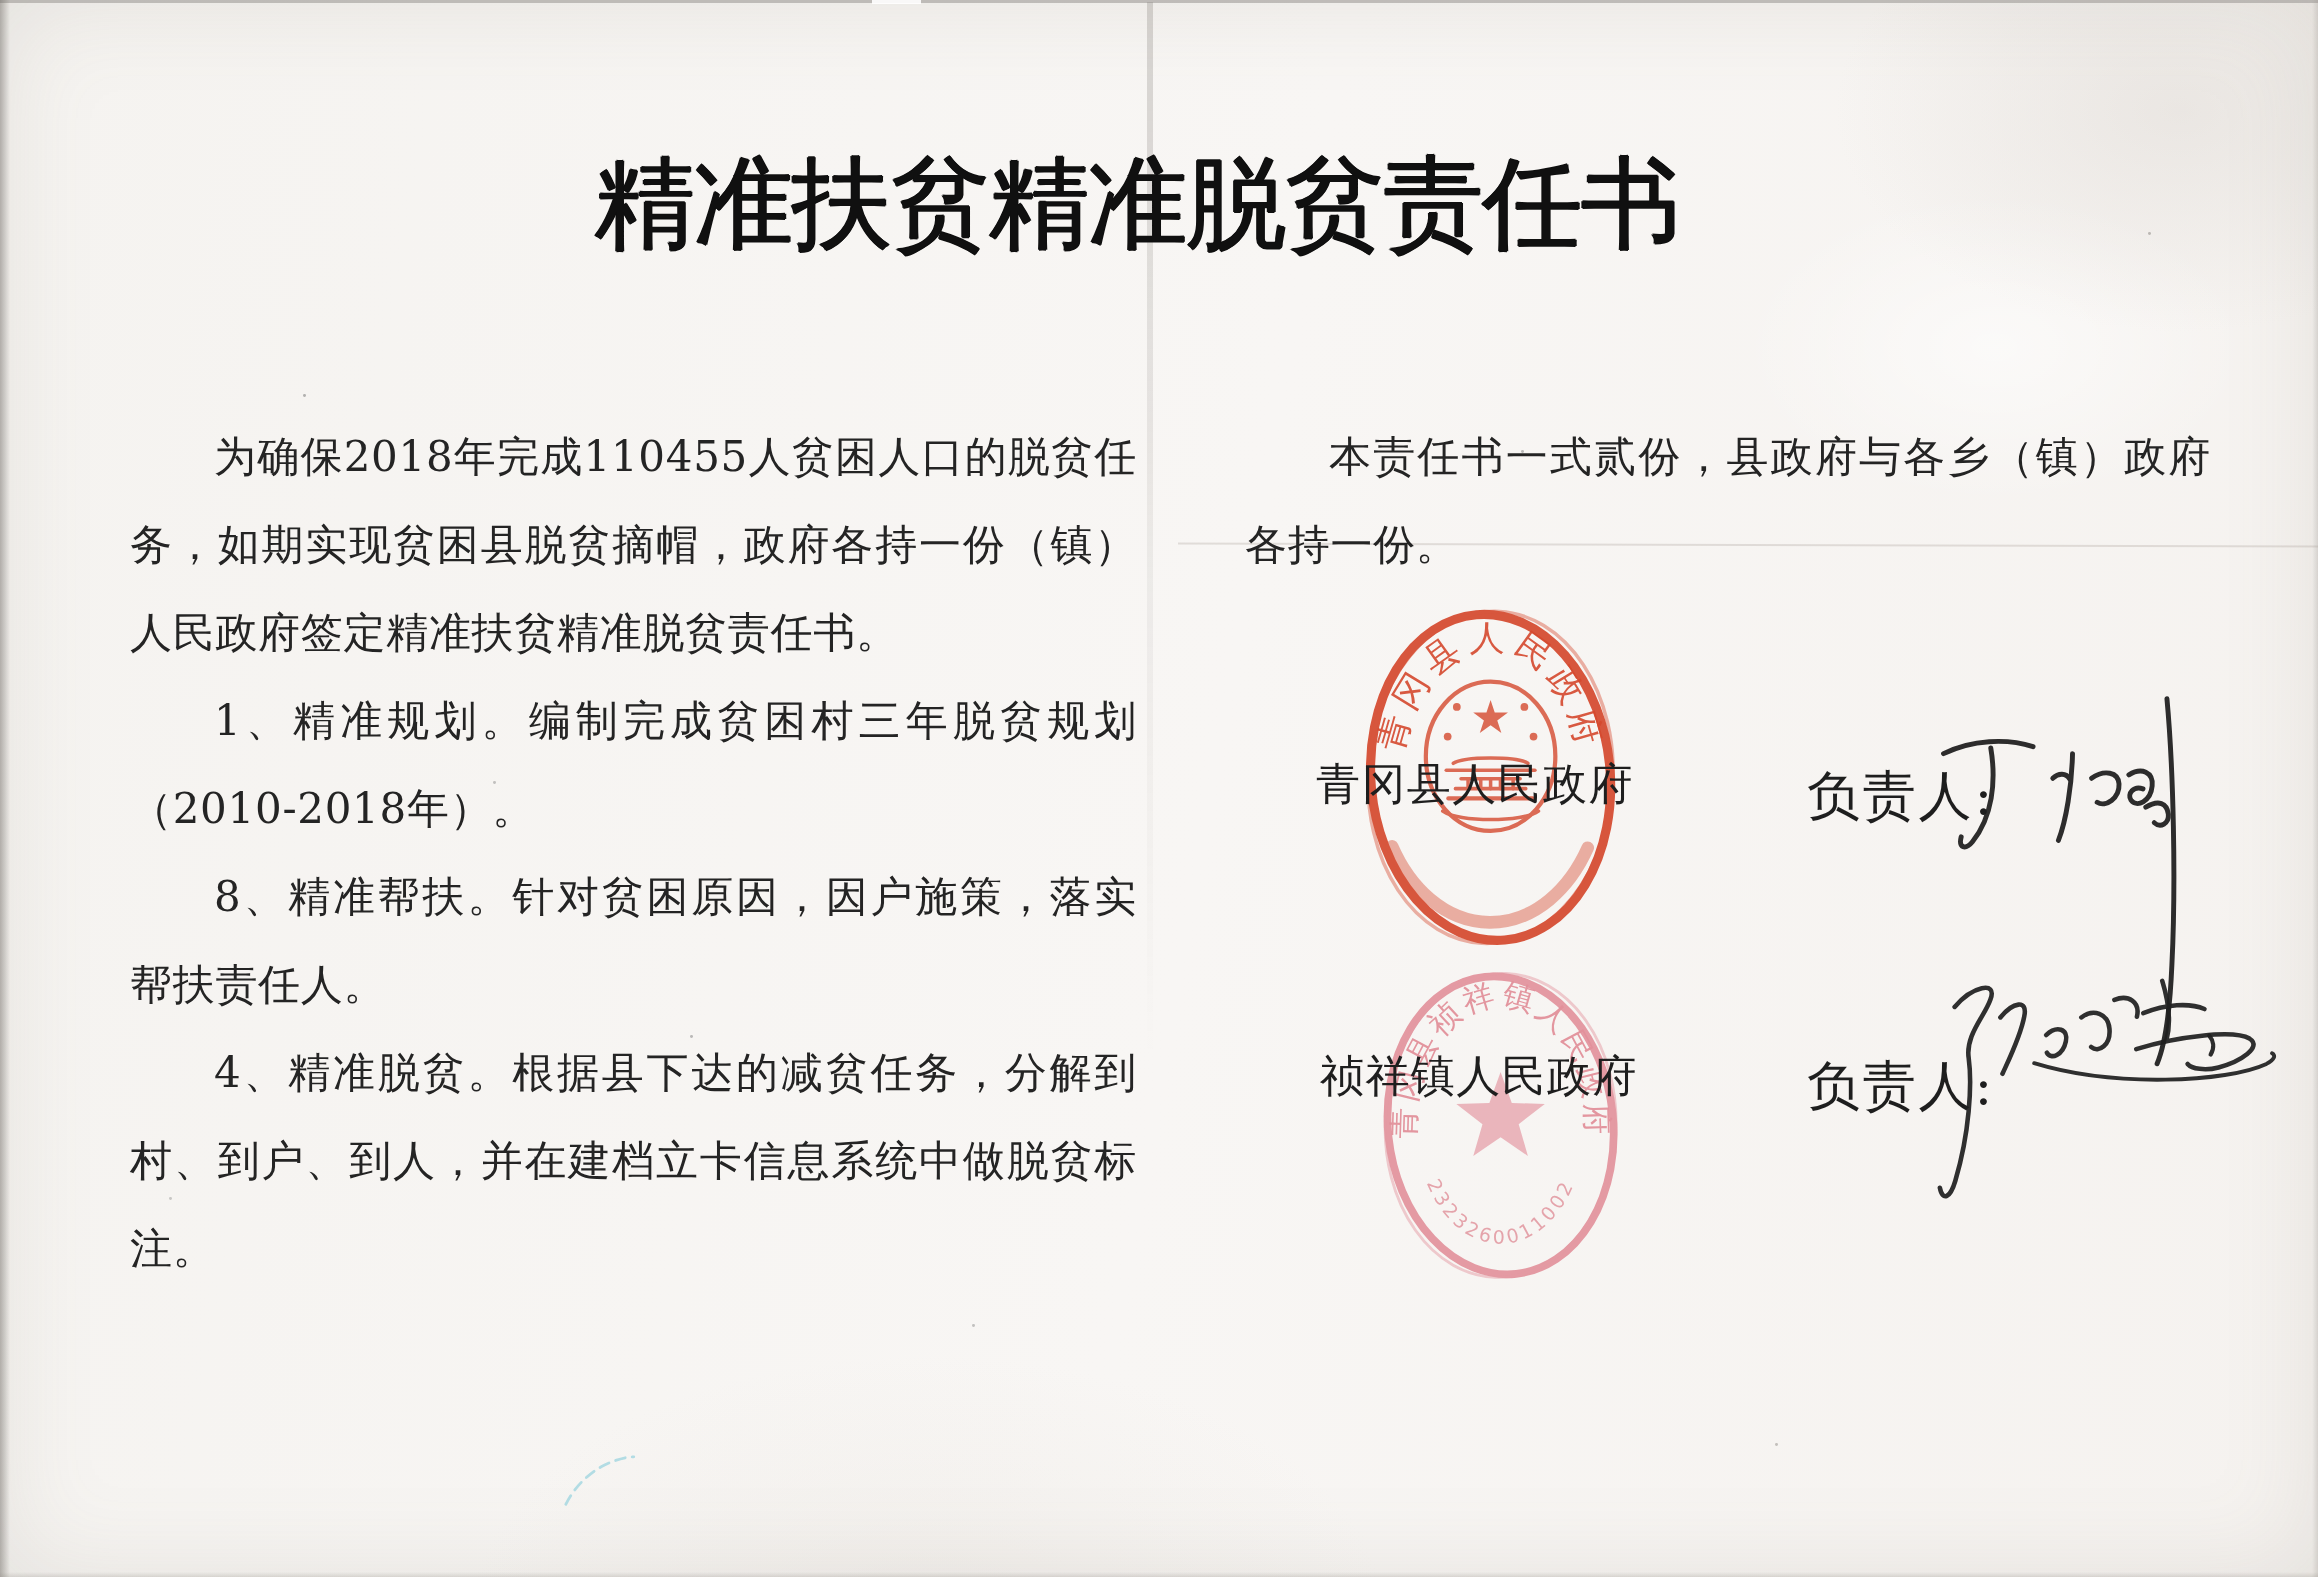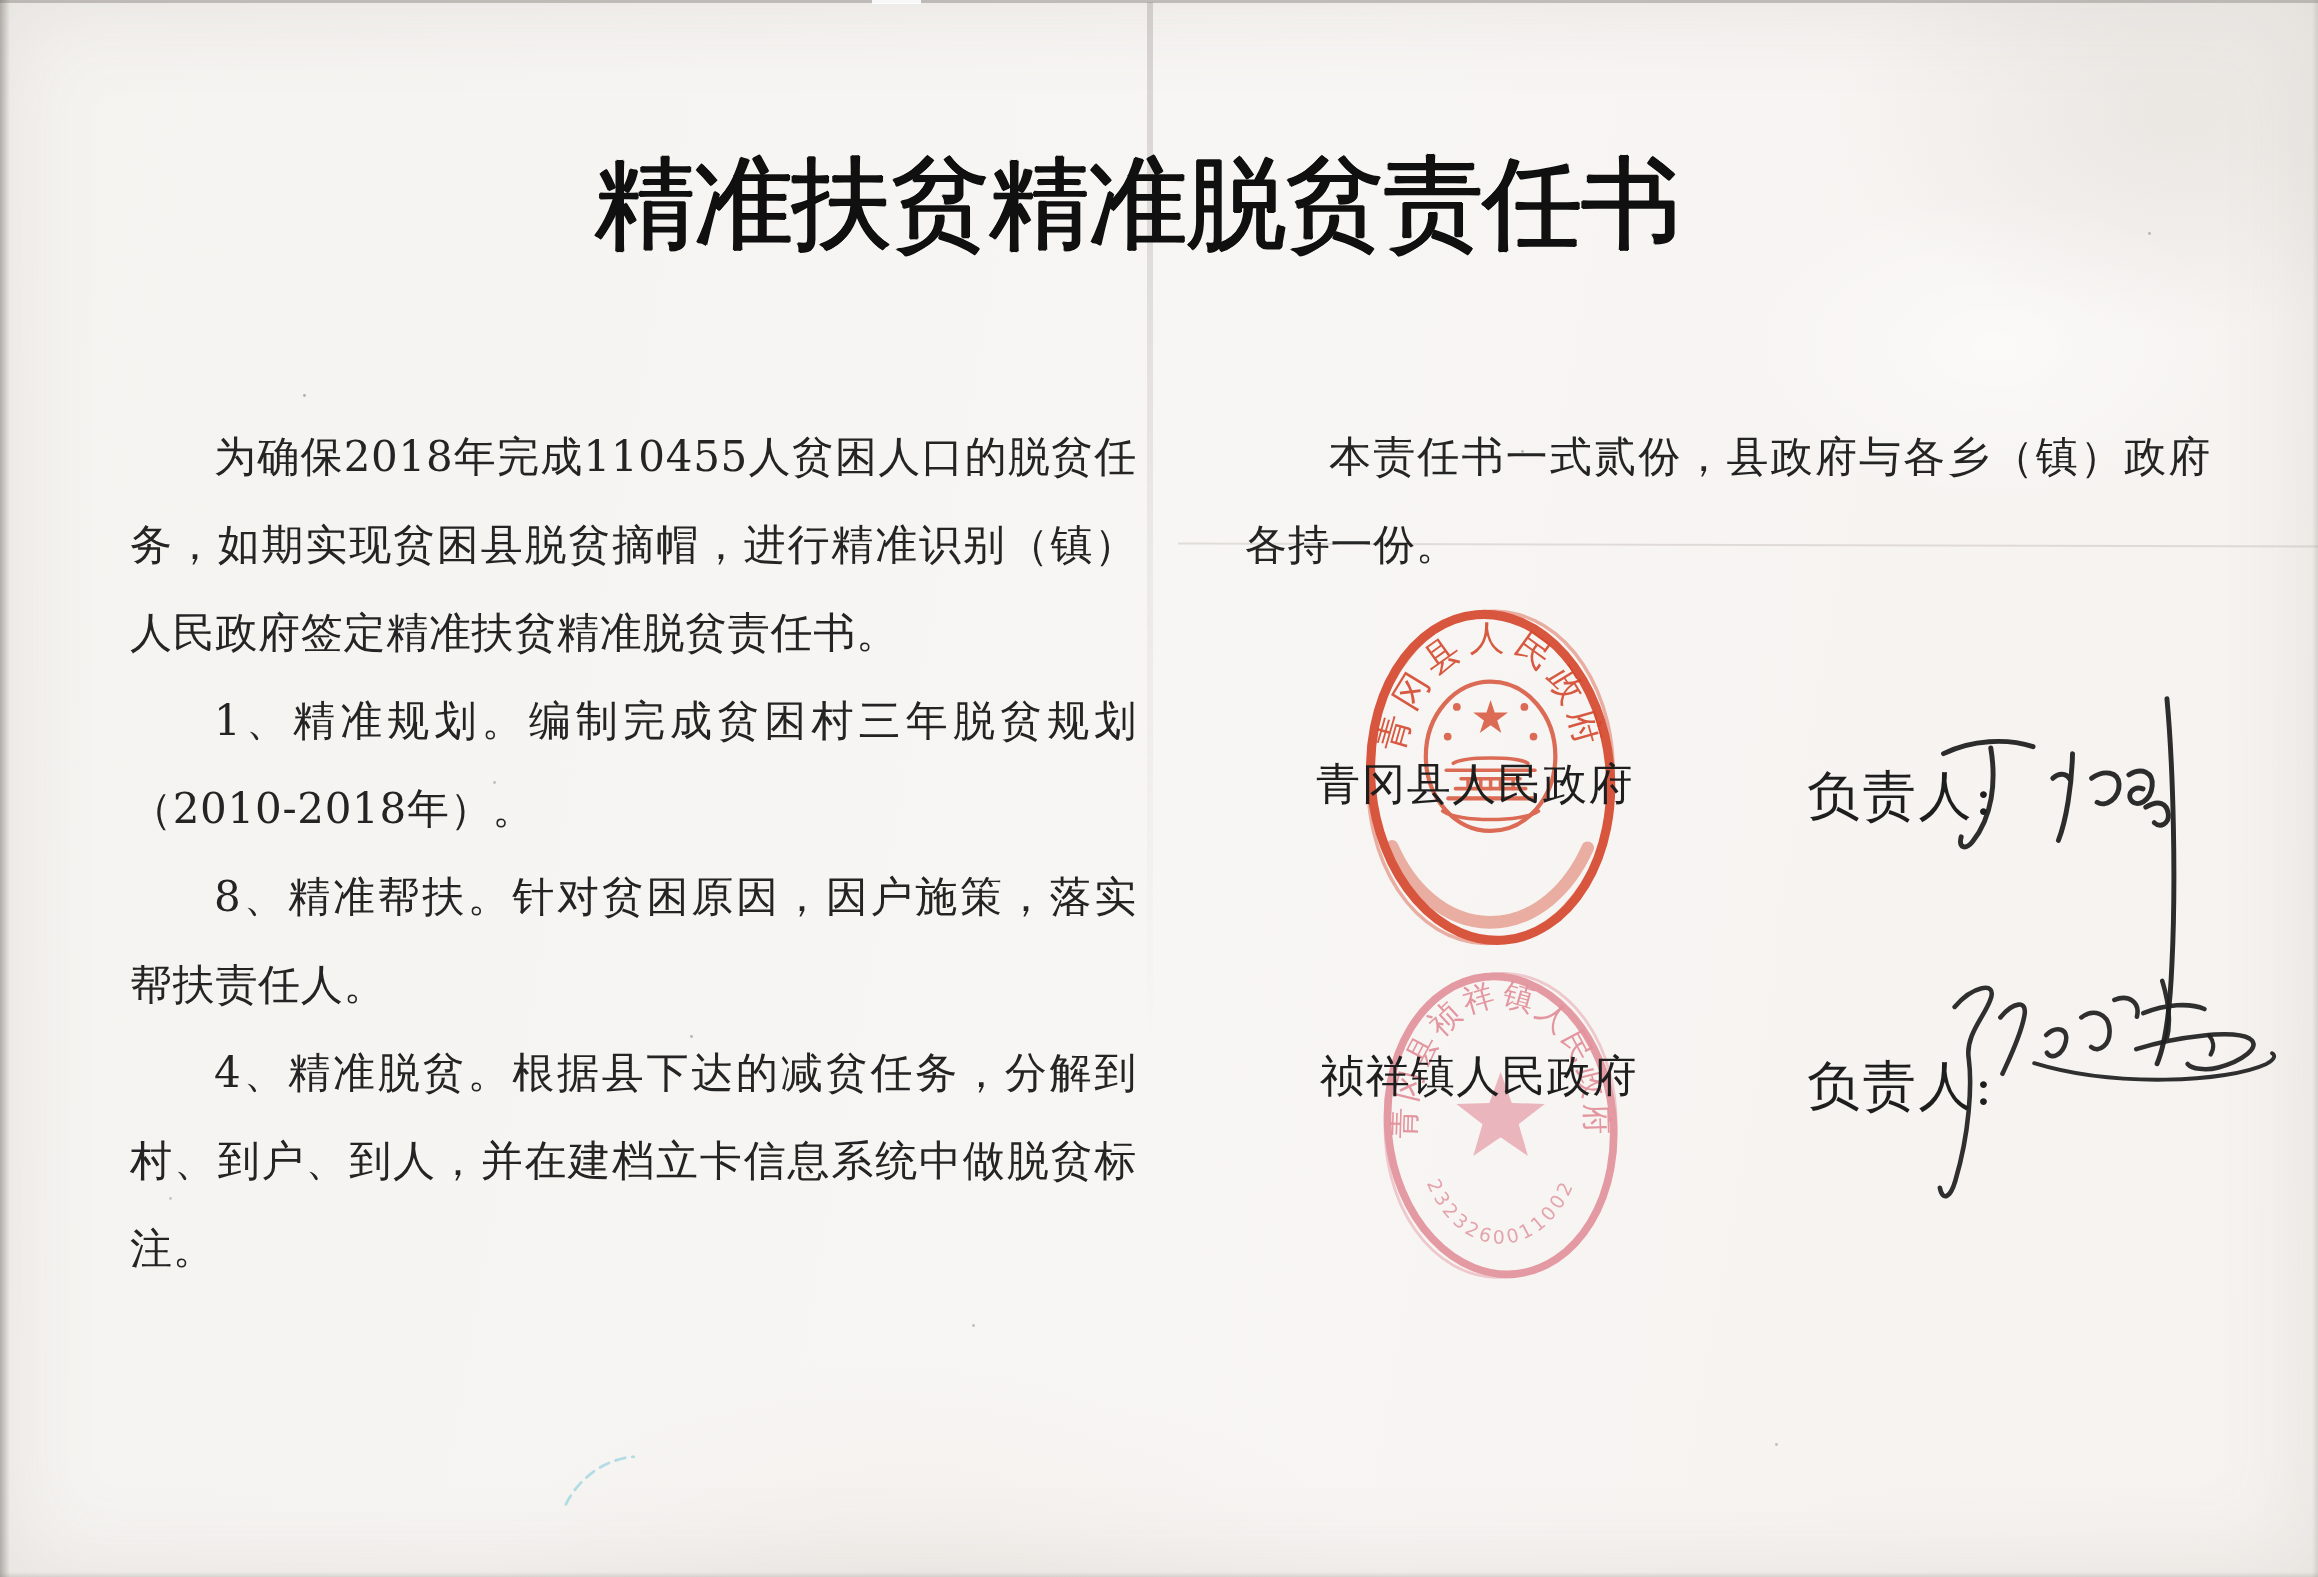--- a/index.html
+++ b/index.html
@@ -66,21 +66,21 @@
   <div class="left-edge"></div>
   <div class="right-edge"></div>
   <div class="bottom-edge"></div>
   <div class="fold-crease"></div>
   <div class="crease-h"></div>
   <div class="speckles"></div>
 
   <div class="title">精准扶贫精准脱贫责任书</div>
 
   <div class="col col-left">
-    <p>为确保2018年完成110455人贫困人口的脱贫任务，如期实现贫困县脱贫摘帽，进行精准识别（镇）人民政府签定精准扶贫精准脱贫责任书。</p>
+    <p>为确保2018年完成110455人贫困人口的脱贫任务，如期实现贫困县脱贫摘帽，政府各持一份（镇）人民政府签定精准扶贫精准脱贫责任书。</p>
     <p>1、精准规划。编制完成贫困村三年脱贫规划（2010-2018年）。</p>
     <p>8、精准帮扶。针对贫困原因，因户施策，落实帮扶责任人。</p>
     <p>4、精准脱贫。根据县下达的减贫任务，分解到村、到户、到人，并在建档立卡信息系统中做脱贫标注。</p>
   </div>
 
   <div class="col col-right">
     <p>本责任书一式贰份，县政府与各乡（镇）政府各持一份。</p>
   </div>
 
   <svg class="seal" style="left:1337px;top:600px;" width="310" height="366" viewBox="0 0 440 520">

